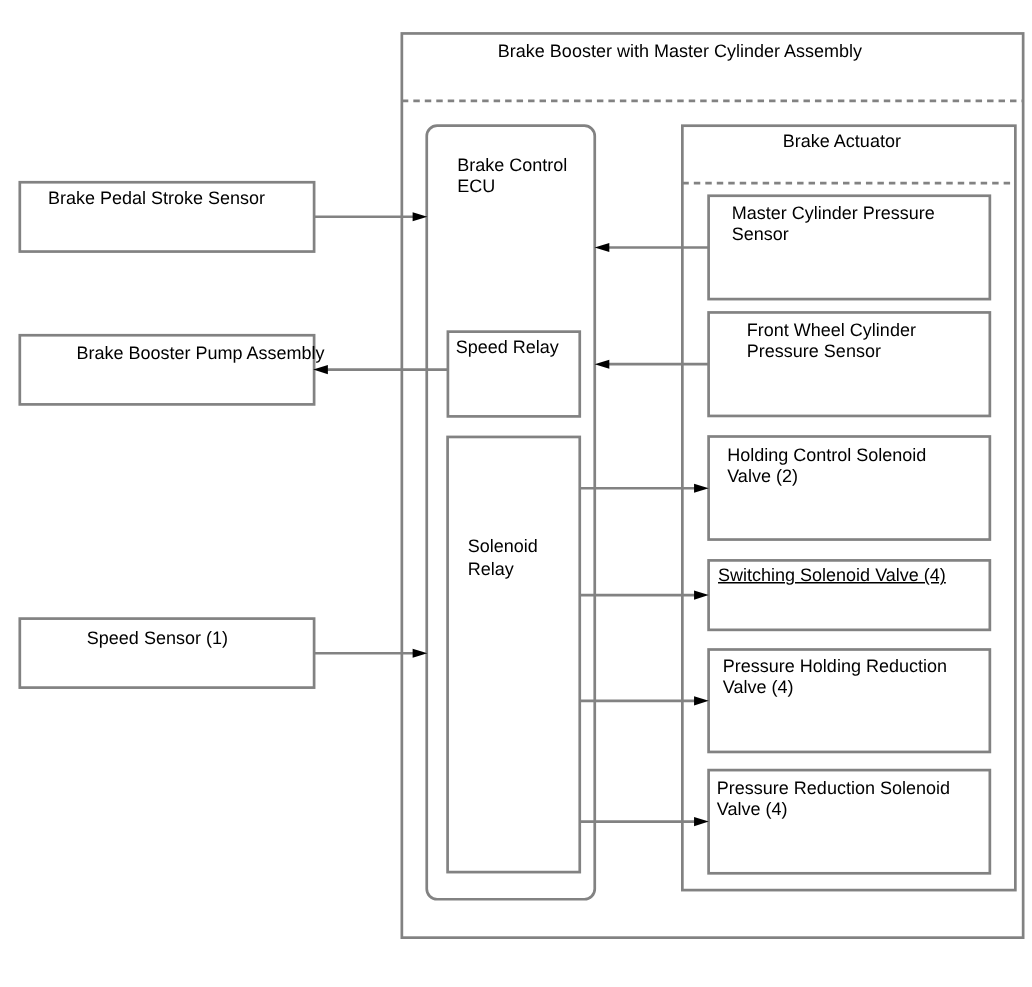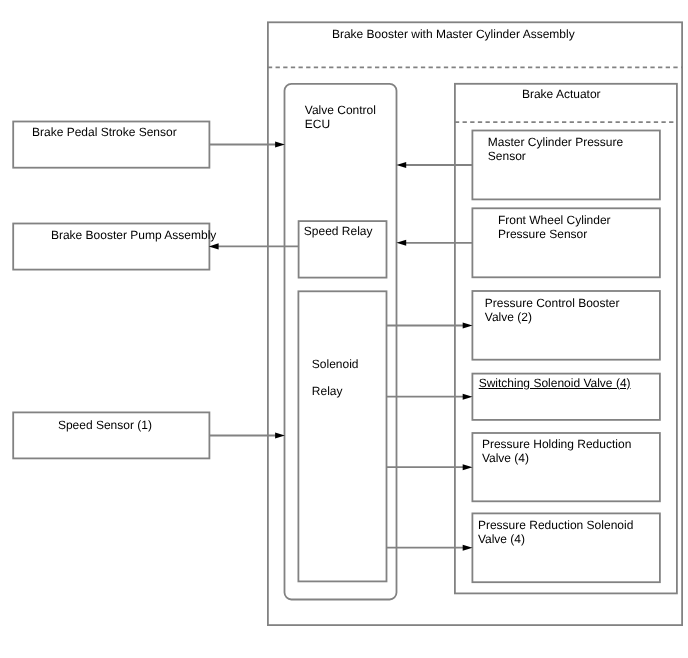--- a/index.html
+++ b/index.html
@@ -80,41 +80,41 @@
     <div class="lbl" style="left:31.96px;top:124.9px;">Brake Pedal Stroke Sensor</div>
   </div>
   <div class="block">
     <div class="lbl" style="left:17.95px;top:227.9px;margin-left:33px;">Brake Booster Pump Assembly</div>
   </div>
   <div class="block">
     <div class="lbl" style="left:57.9px;top:417.6px;">Speed Sensor (1)</div>
   </div>
 
   <div class="block">
-    <div class="lbl" style="left:304.8px;top:102.9px;">Valve Control</div>
+    <div class="lbl" style="left:304.8px;top:102.9px;">Brake Control</div>
     <div class="lbl" style="left:304.8px;top:116.9px;">ECU</div>
   </div>
   <div class="block">
     <div class="lbl" style="left:303.8px;top:223.9px;">Speed Relay</div>
   </div>
   <div class="block">
     <div class="lbl" style="left:311.8px;top:356.9px;">Solenoid</div>
-    <div class="lbl" style="left:311.8px;top:384px;">Relay</div>
+    <div class="lbl" style="left:311.8px;top:372px;">Relay</div>
   </div>
 
   <div class="block">
     <div class="lbl" style="left:487.8px;top:134.8px;">Master Cylinder Pressure</div>
     <div class="lbl" style="left:487.8px;top:148.9px;">Sensor</div>
   </div>
   <div class="block">
     <div class="lbl" style="left:497.9px;top:212.9px;">Front Wheel Cylinder</div>
     <div class="lbl" style="left:497.9px;top:226.9px;">Pressure Sensor</div>
   </div>
   <div class="block">
-    <div class="lbl" style="left:484.8px;top:295.9px;">Pressure Control Booster</div>
+    <div class="lbl" style="left:484.8px;top:295.9px;">Holding Control Solenoid</div>
     <div class="lbl" style="left:484.8px;top:309.9px;">Valve (2)</div>
   </div>
   <div class="block">
     <div class="lbl" style="left:478.7px;top:376.0px;text-decoration:underline;">Switching Solenoid Valve (4)</div>
   </div>
   <div class="block">
     <div class="lbl" style="left:481.9px;top:436.9px;">Pressure Holding Reduction</div>
     <div class="lbl" style="left:481.9px;top:450.9px;">Valve (4)</div>
   </div>
   <div class="block">

